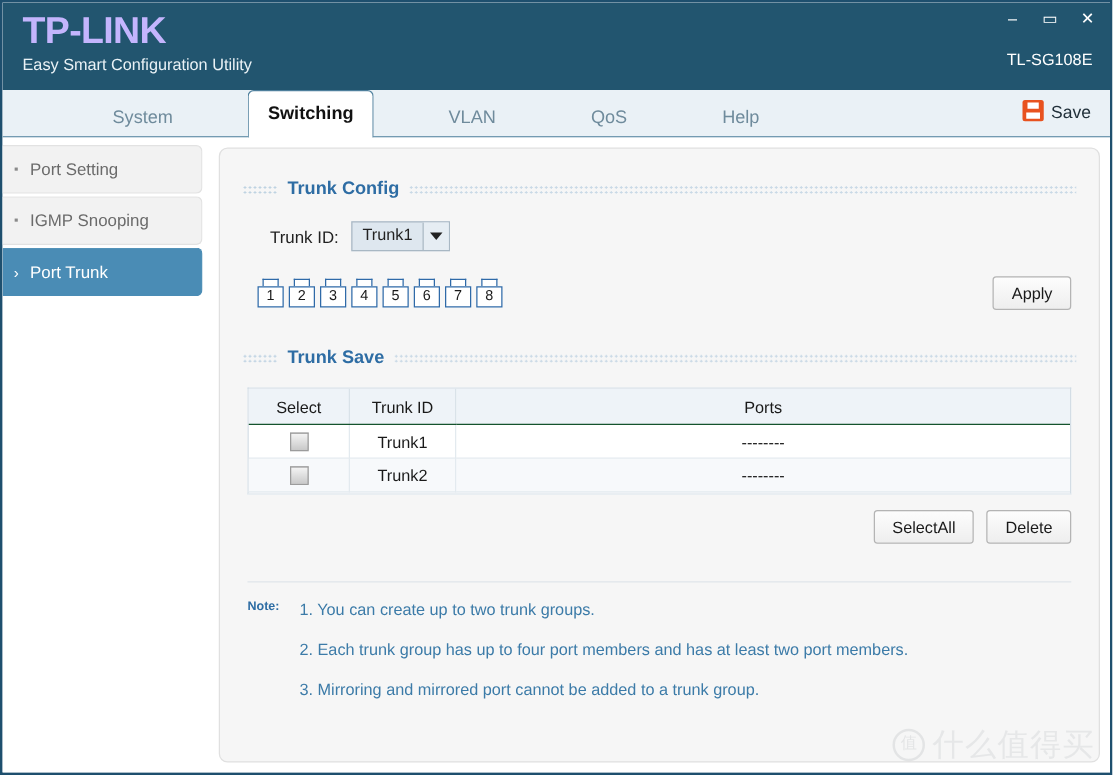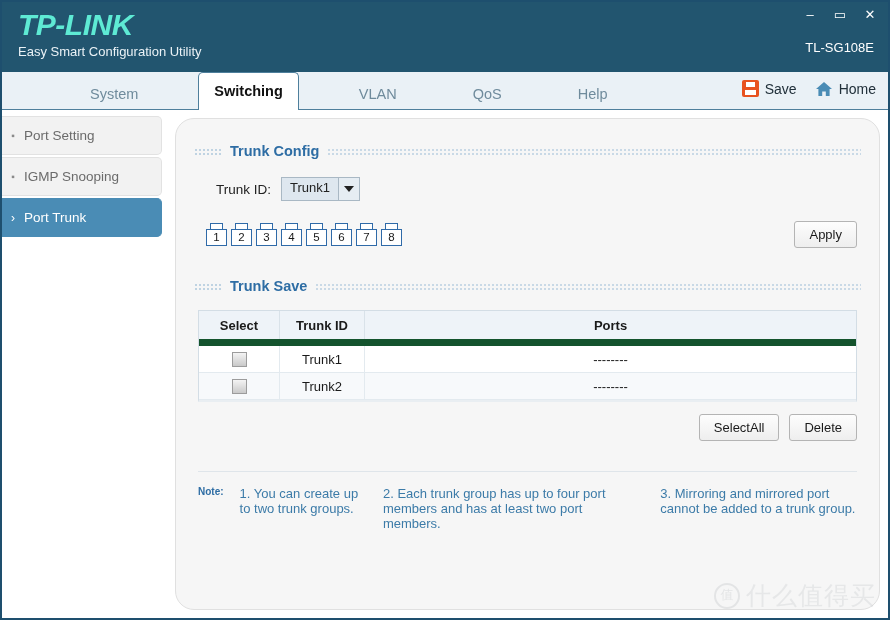--- a/index.html
+++ b/index.html
@@ -30,24 +30,23 @@
     box-sizing: border-box;
   }
   .brand {
     position: absolute;
     left: 16px;
     top: 6px;
   }
   .brand-logo {
     font-size: 30px;
     font-weight: bold;
-    color: #5eead4;
+    color: #c4b5fd;
     letter-spacing: -0.5px;
     line-height: 34px;
-    font-style: italic;
   }
   .brand-sub {
     font-size: 13px;
     color: #eaf2f6;
     line-height: 18px;
     margin-top: 1px;
   }
   .win-controls {
     position: absolute;
     right: 10px;
@@ -114,20 +113,21 @@
     line-height: 36px;
     margin-bottom: -1px;
   }
   .nav-actions {
     position: absolute;
     right: 12px;
     top: 8px;
     display: flex;
     gap: 18px;
     align-items: center;
+    flex-direction: column;
   }
   .nav-action {
     display: flex;
     align-items: center;
     gap: 6px;
     font-size: 14px;
     color: #21303a;
     cursor: pointer;
   }
   .icon-save {
@@ -206,21 +206,21 @@
 
   
   .content {
     position: absolute;
     left: 173px;
     top: 8px;
     right: 8px;
     bottom: 8px;
     background: #f6f6f6;
     border: 1px solid #e0e0e0;
-    border-radius: 19px;
+    border-radius: 7px;
     box-sizing: border-box;
   }
 
   .section-head {
     display: flex;
     align-items: center;
     margin: 24px 18px 0 18px;
     gap: 8px;
   }
   .dots-left {
@@ -332,24 +332,24 @@
     border-bottom: 2px solid #e9eef2;
   }
   table.trunk {
     width: 100%;
     border-collapse: collapse;
     font-size: 13px;
   }
   table.trunk th {
     background: #eef3f8;
     color: #1a1a1a;
-    font-weight: bold;
+    font-weight: normal;
     height: 26px;
     border-right: 1px solid #d9e2e9;
-    border-bottom: 7px solid #14532d;
+    border-bottom: 1px solid #14532d;
   }
   table.trunk th:last-child { border-right: none; }
   table.trunk td {
     height: 24px;
     text-align: center;
     color: #1a1a1a;
     border-right: 1px solid #e3eaef;
     border-bottom: 1px solid #e3eaef;
   }
   table.trunk td:last-child { border-right: none; }
@@ -383,21 +383,21 @@
     gap: 16px;
   }
   .note-label {
     font-size: 10px;
     font-weight: bold;
     color: #2e6da4;
     white-space: nowrap;
   }
   .note-list {
     display: flex;
-    flex-direction: row;
+    flex-direction: column;
     gap: 17px;
   }
   .note-item {
     font-size: 13px;
     color: #3c7ba8;
   }
 
   
   .watermark {
     position: absolute;

